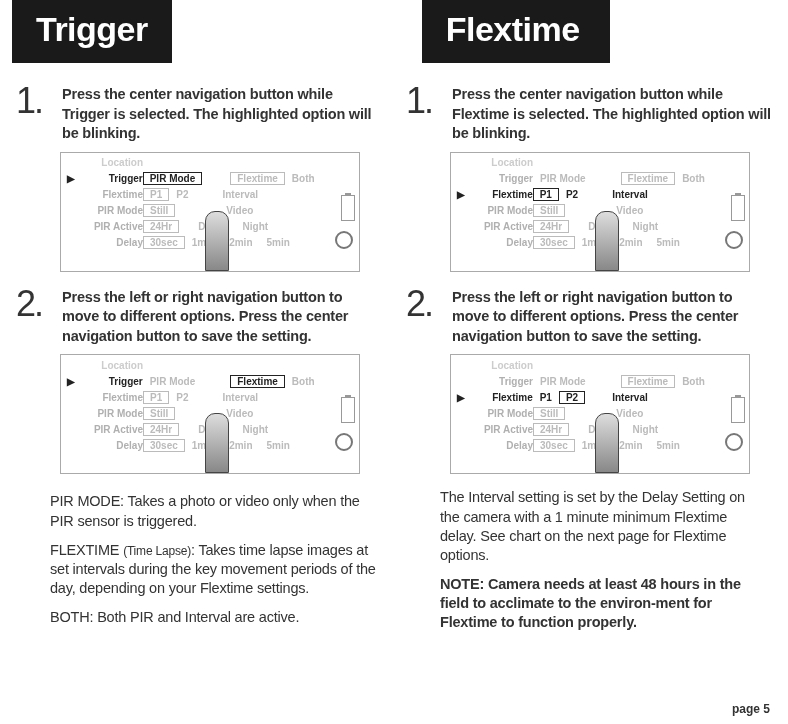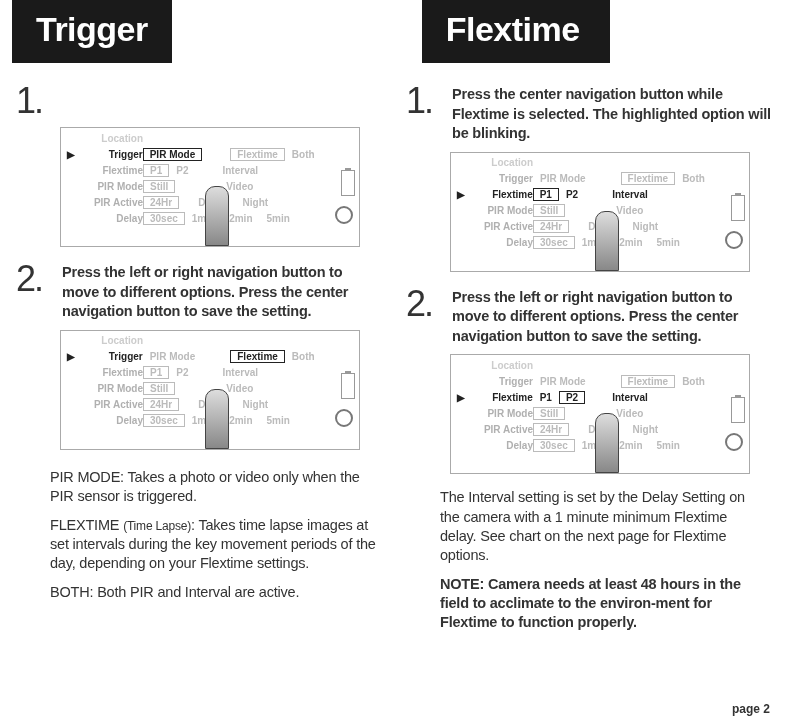--- a/index.html
+++ b/index.html
@@ -121,20 +121,21 @@
   <div class="header-tab">Trigger</div>
   <div class="header-tab right">Flextime</div>
 </div>
 
 <div class="columns">
 
   <div class="col">
 
     <div class="step">
       <div class="step-num">1.</div>
+      <div class="step-text">Press the center navigation button while Trigger is selected. The highlighted option will be blinking.</div>
     </div>
 
     <div class="screen">
       <div class="screen-row" style="color:#ccc;margin-top:2px;">
           <span class="menu-label" style="margin-left:10px;">Location</span>
         </div>
       <div class="screen-row">
           <span class="arrow">▶</span>
           <span class="menu-label active">Trigger</span>
         <span class="opt box active">PIR Mode</span>
@@ -344,13 +345,13 @@
     </div>
 
     <div class="r-desc">
       <p class="desc-para">The Interval setting is set by the Delay Setting on the camera with a 1 minute minimum Flextime delay. See chart on the next page for Flextime options.</p>
       <p class="desc-para"><b>NOTE:</b><b> Camera needs at least 48 hours in the field to acclimate to the environ-ment for Flextime to function properly.</b></p>
     </div>
 
   </div>
 </div>
 
-<div class="page-num">page 2</div>
+<div class="page-num">page 5</div>
 
 </body></html>

